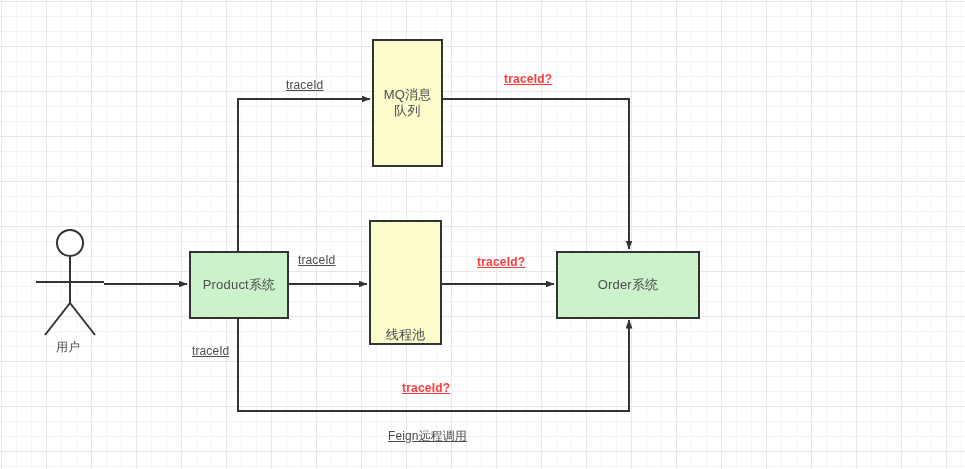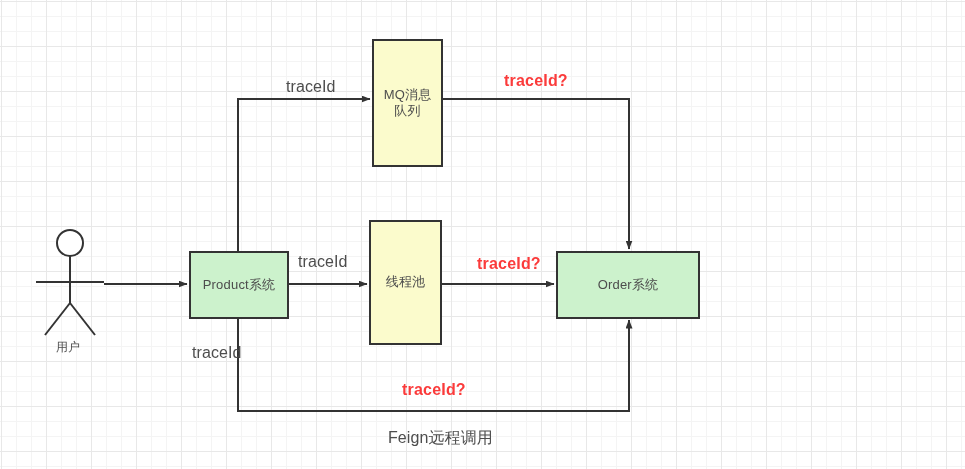--- a/index.html
+++ b/index.html
@@ -39,24 +39,25 @@
     text-align: center;
     line-height: 1.25;
     font-size: 13px;
     color: #4d4d4d;
     letter-spacing: 0.2px;
   }
   .node.green { background: #ccf2cc; }
   .node.yellow { background: #fbfbcc; }
   .edge-label {
     position: absolute;
-    font-size: 16px;
+    font-size: 12px;
     color: #4d4d4d;
     white-space: nowrap;
     letter-spacing: 0.1px;
+    text-decoration: underline;
   }
   .edge-label.alert {
     color: #fb3b3b;
     font-weight: bold;
     letter-spacing: 0.2px;
   }
   .actor-label {
     position: absolute;
     font-size: 12px;
     color: #4d4d4d;
@@ -101,21 +102,21 @@
     <span>Product系统</span>
   </div>
 
   <div class="node yellow" style="left:372px; top:39px; width:71px; height:128px;">
     <span>
       <span>MQ消息</span><br>
       <span>队列</span>
     </span>
   </div>
 
-  <div class="node yellow" style="left:369px; top:220px; width:73px; height:125px;">
+  <div class="node yellow" style="left:369px; top:220px; width:73px; height:125px;align-items:flex-end;">
     <span>线程池</span>
   </div>
 
   <div class="node green" style="left:556px; top:251px; width:144px; height:68px;">
     <span>Order系统</span>
   </div>
 
   <div class="actor-label" style="left:56px; top:339px;">用户</div>
 
   <div class="edge-label" style="left:286px; top:78px;">traceId</div>

